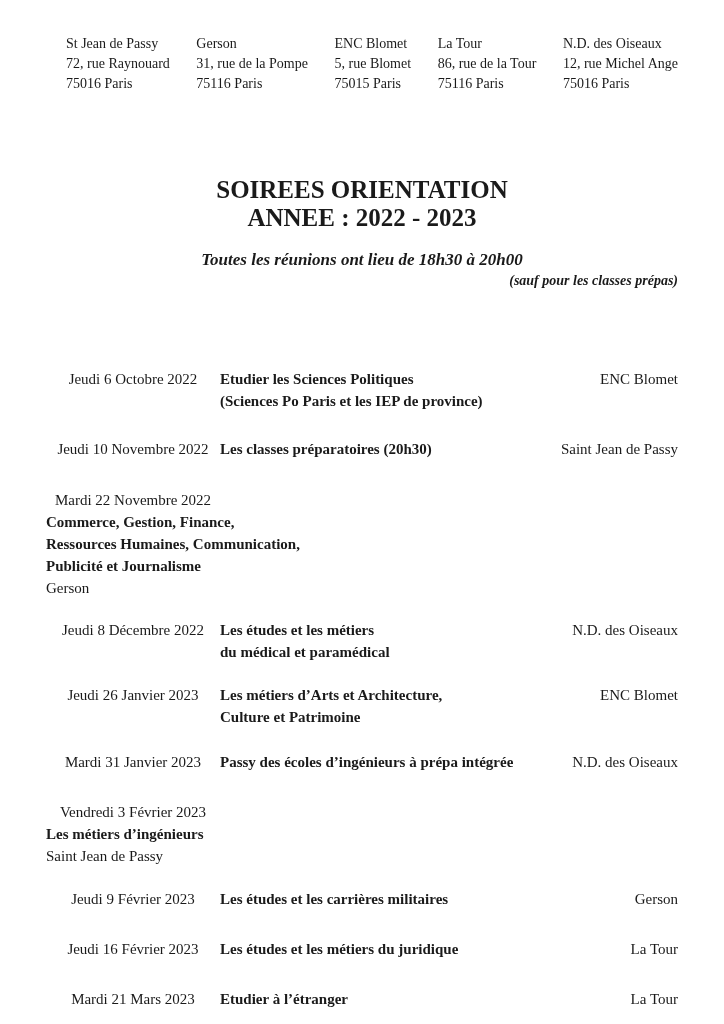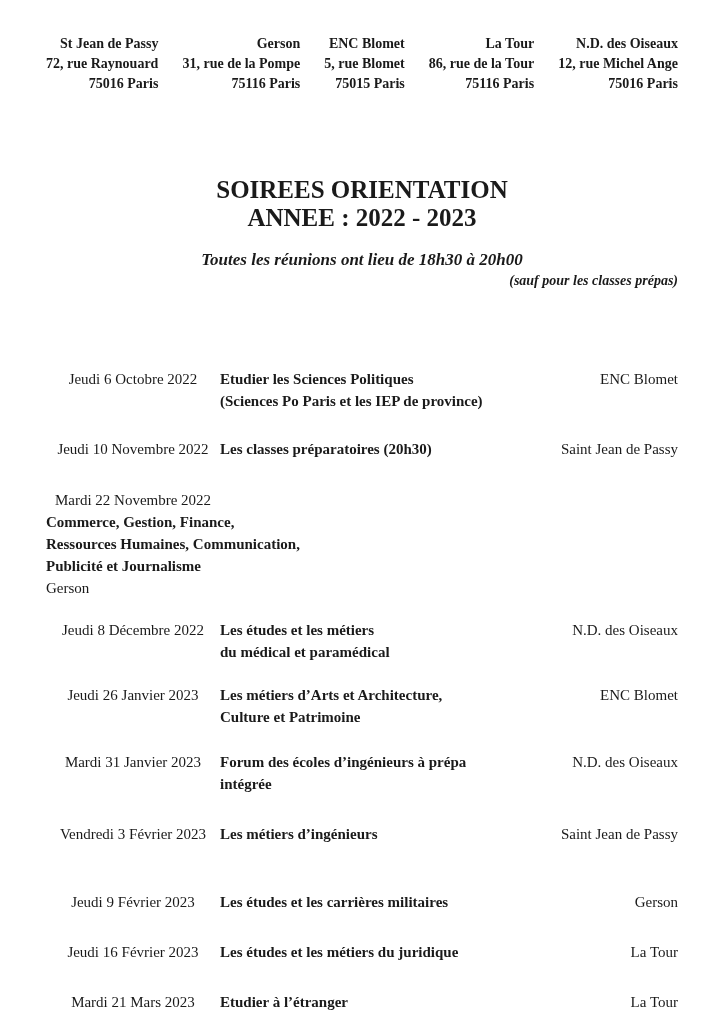--- a/index.html
+++ b/index.html
@@ -22,25 +22,26 @@
     background: #ffffff;
   }
 
   
   .school-header {
     display: flex;
     justify-content: space-between;
     align-items: flex-start;
   }
   .school-col {
-    text-align: right;
-    font-weight: bold;
+    text-align: left;
+    font-weight: normal;
     font-size: 14px;
     line-height: 20px;
     white-space: nowrap;
+    margin-left: 20px;
   }
 
   
   .doc-title {
     margin-top: 82px;
     text-align: center;
     font-weight: bold;
     font-size: 25px;
     line-height: 28px;
   }
@@ -67,21 +68,21 @@
   .schedule-row {
     display: flex;
     align-items: flex-start;
     margin-bottom: 26px;
   }
   .schedule-row:nth-child(2)  { margin-bottom: 29px; }
   .schedule-row:nth-child(3)  { margin-bottom: 20px; flex-direction: column; }
   .schedule-row:nth-child(4)  { margin-bottom: 21px; }
   .schedule-row:nth-child(5)  { margin-bottom: 23px; }
   .schedule-row:nth-child(6)  { margin-bottom: 28px; }
-  .schedule-row:nth-child(7)  { margin-bottom: 46px; }
+  .schedule-row:nth-child(7)  { margin-bottom: 21px; flex-direction: column; }
   .schedule-row:nth-child(8)  { margin-bottom: 28px; }
   .schedule-row:nth-child(9)  { margin-bottom: 28px; }
   .schedule-row:nth-child(10) { margin-bottom: 0; }
 
   .cell-date {
     width: 174px;
     text-align: center;
     font-size: 15px;
     line-height: 22px;
   }
@@ -176,21 +177,21 @@
 
   <div class="schedule-row">
     <div class="cell-date">Jeudi 26 Janvier 2023</div>
     <div class="cell-topic">Les métiers d’Arts et Architecture,
 Culture et Patrimoine</div>
     <div class="cell-location">ENC Blomet</div>
   </div>
 
   <div class="schedule-row">
     <div class="cell-date">Mardi 31 Janvier 2023</div>
-    <div class="cell-topic">Forum des écoles d’ingénieurs à prépa intégrée</div>
+    <div class="cell-topic">Passy des écoles d’ingénieurs à prépa intégrée</div>
     <div class="cell-location">N.D. des Oiseaux</div>
   </div>
 
   <div class="schedule-row">
     <div class="cell-date">Vendredi 3 Février 2023</div>
     <div class="cell-topic">Les métiers d’ingénieurs</div>
     <div class="cell-location">Saint Jean de Passy</div>
   </div>
 
   <div class="schedule-row">

